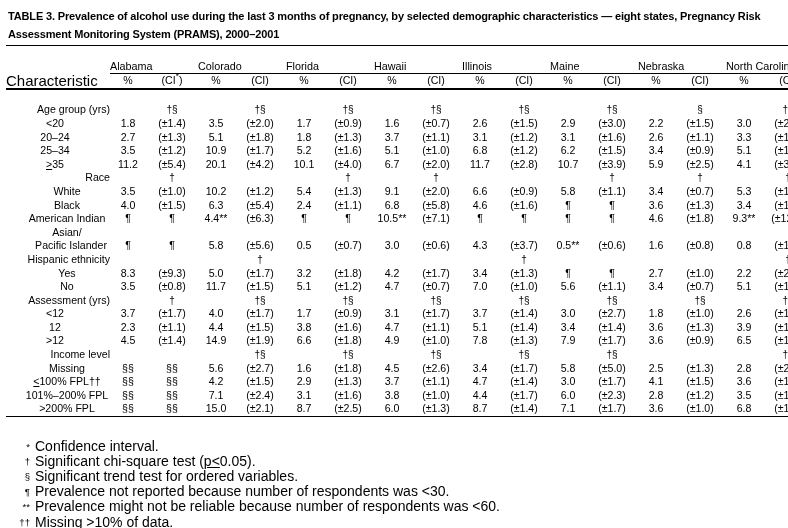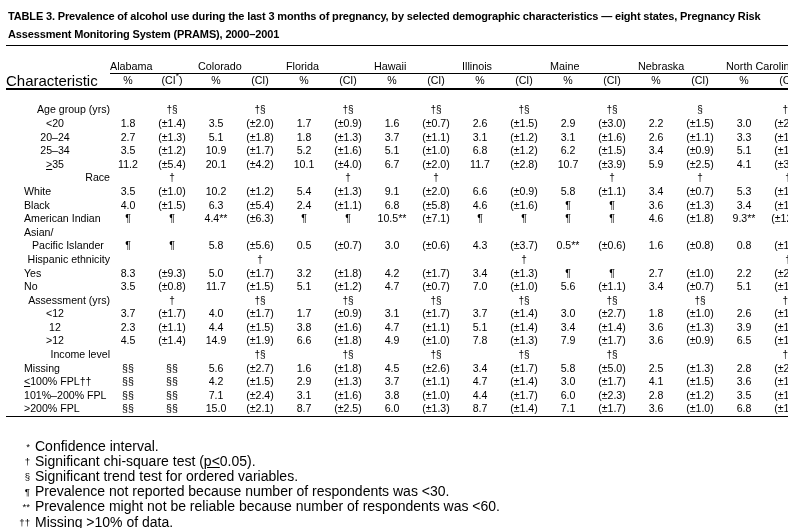--- a/index.html
+++ b/index.html
@@ -48,21 +48,21 @@
     border-bottom:1.1px solid #000;
     height:13px;line-height:13px;
     padding-bottom:1px;
   }
   .spacer-head{border:none;}
 
   .colhead{text-align:center;font-size:10.6px;padding-bottom:1px;}
   .charhead{text-align:left;font-size:15px;padding-left:2px;padding-bottom:1px;}
 
   .grp{font-weight:bold;text-align:right;padding-left:2px;}
-  .lbl{text-align:left;}
+  .lbl{text-align:center;}
   .lbl.i1{padding-left:18px;}
   .lbl.i2{padding-left:26px;}
   .lbl.r{text-align:center;padding-right:6px;}
   .num{text-align:center;}
   .ci{text-align:center;}
   .mark{text-align:center;font-size:10px;}
   .und{text-decoration:underline;}
   .sup{font-size:8.4px;vertical-align:super;line-height:0;}
 
   

